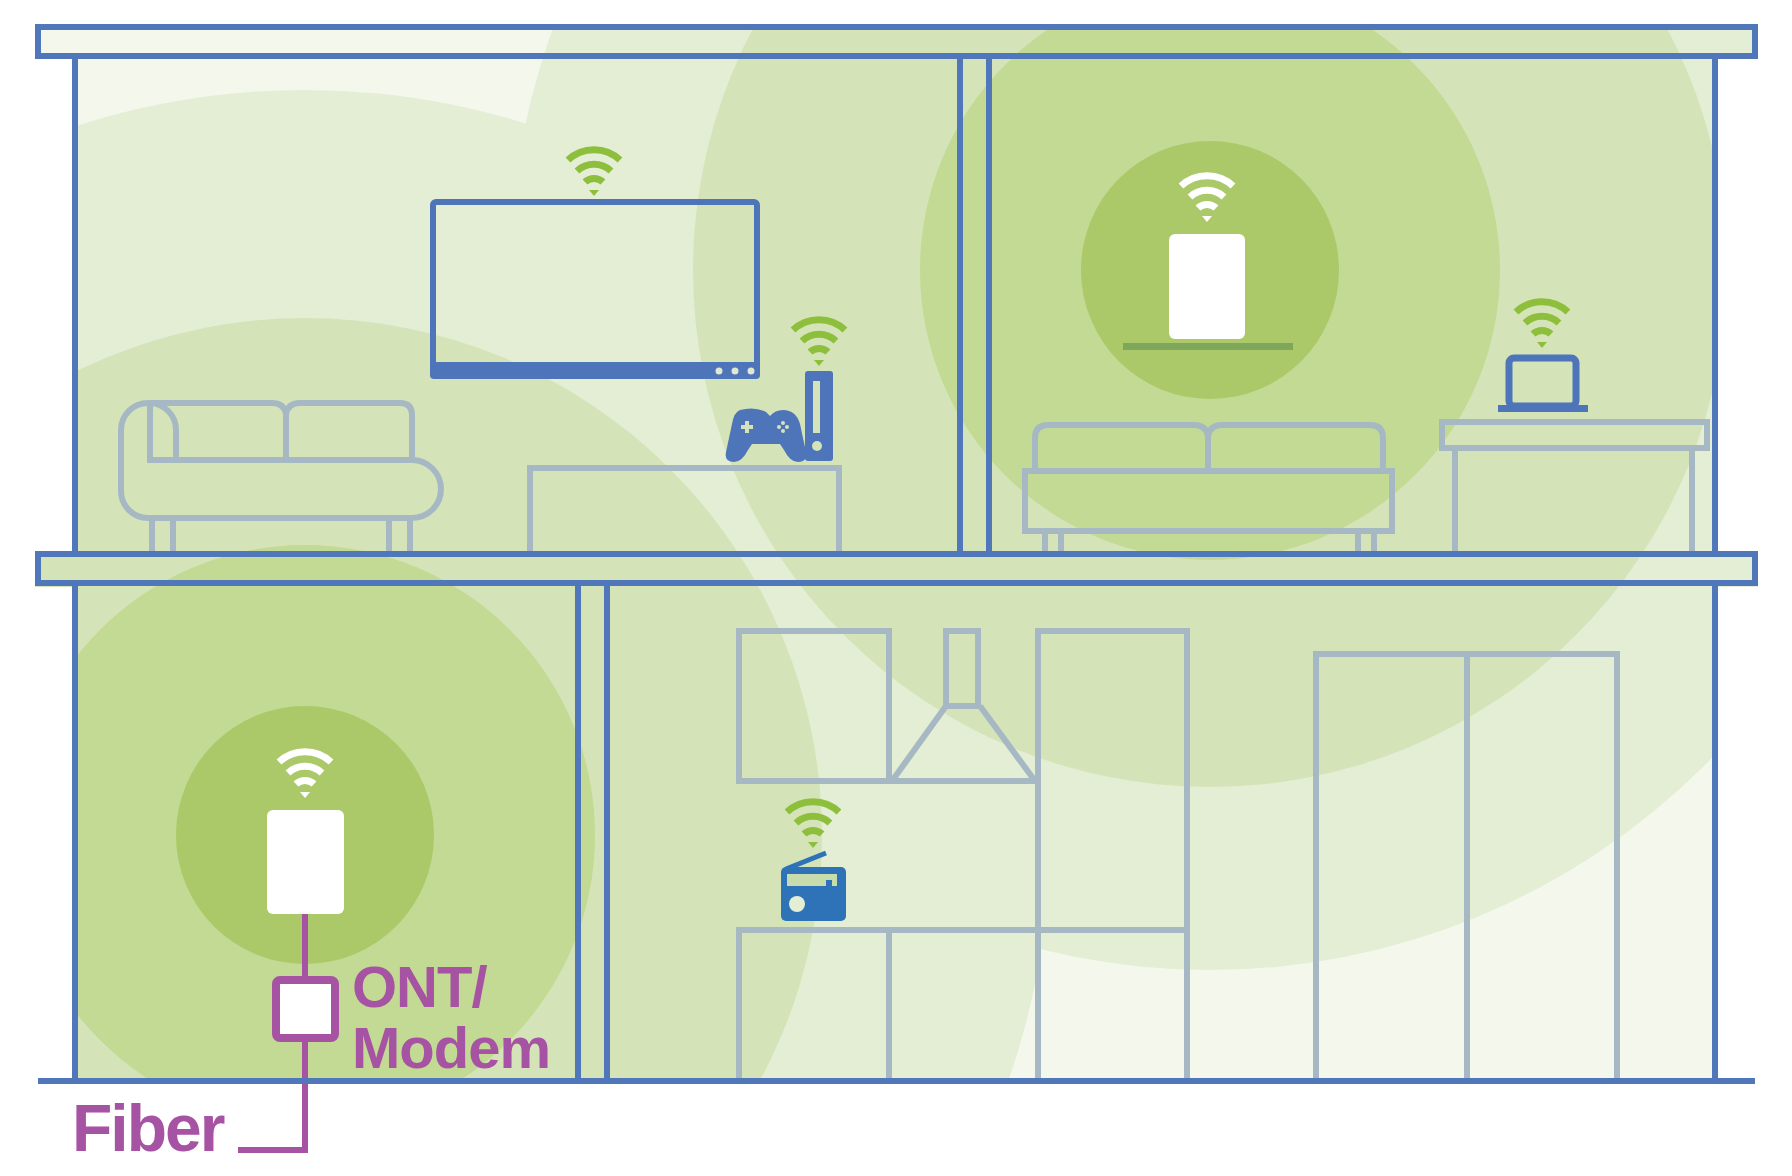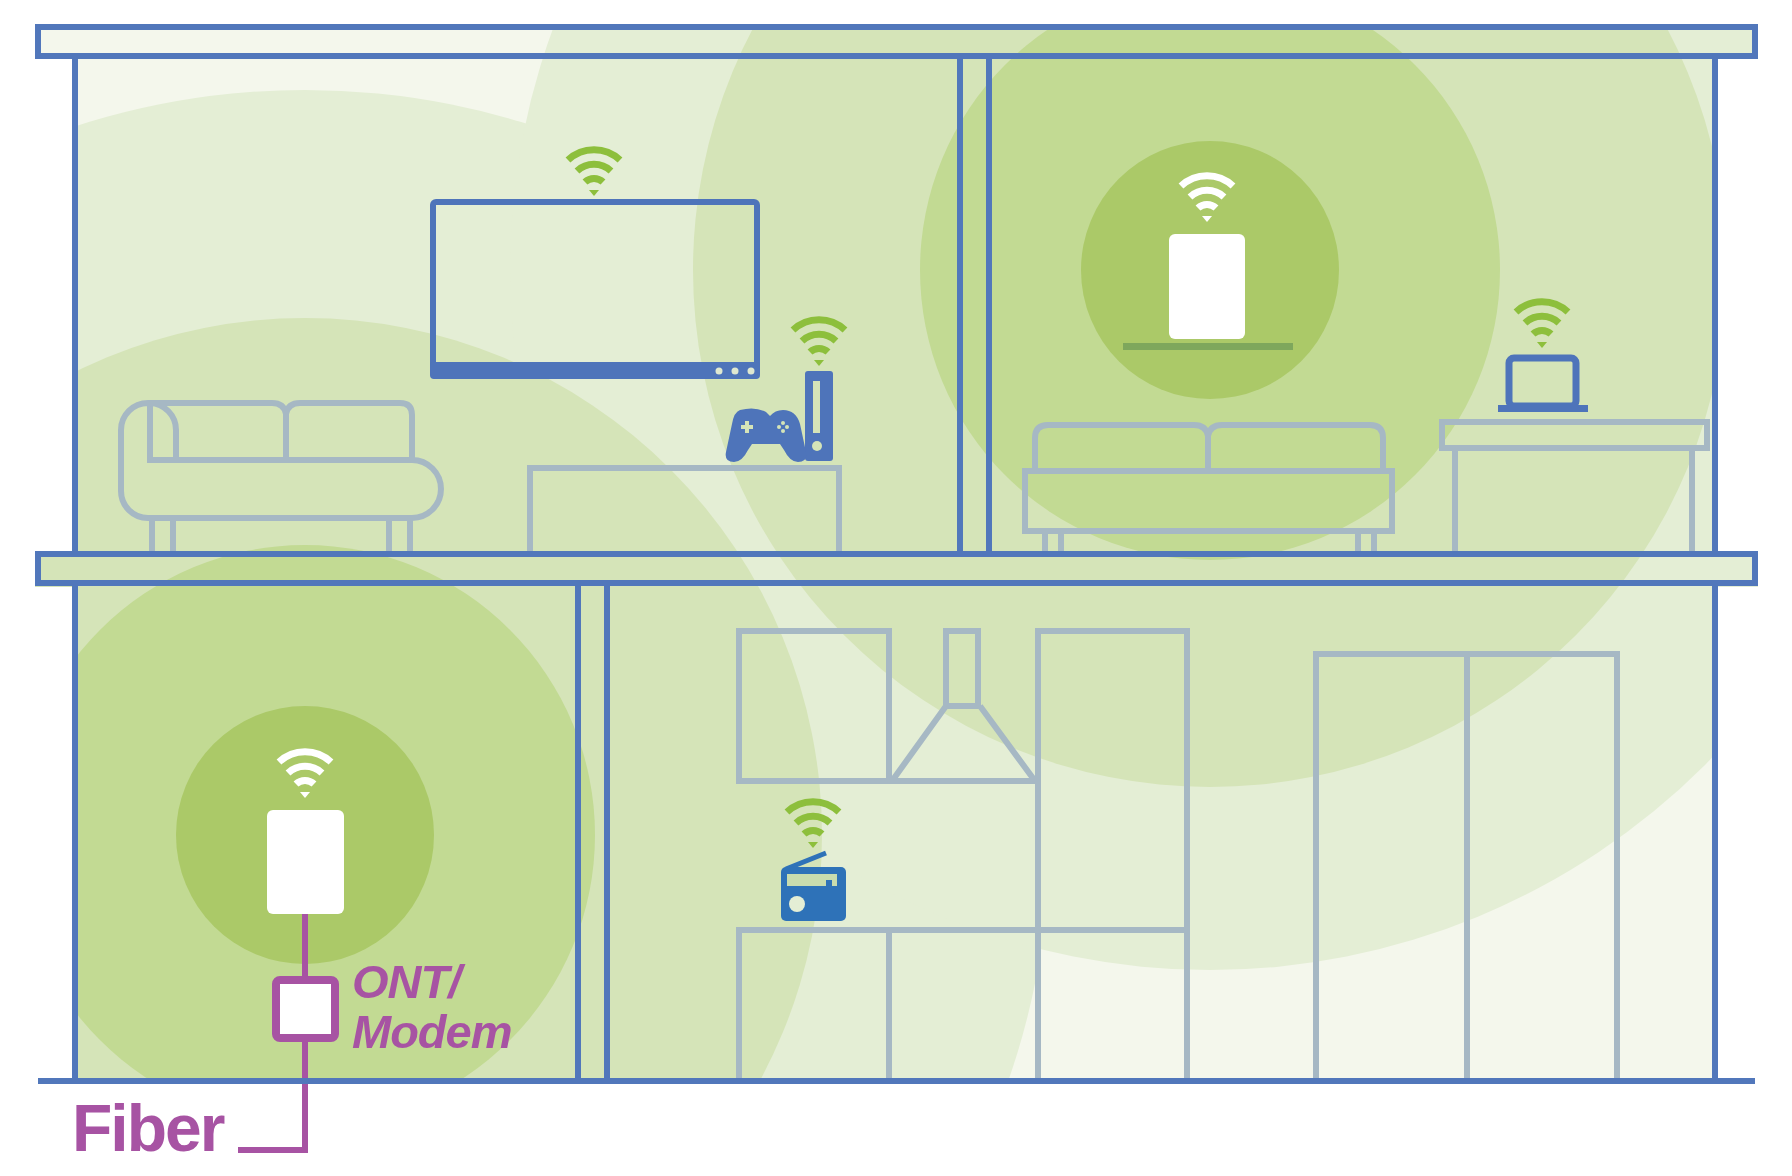--- a/index.html
+++ b/index.html
@@ -1,19 +1,19 @@
 <!DOCTYPE html>
 <html><head>
   <meta charset="utf-8">
   <style>
     html, body { margin: 0; padding: 0; background: #ffffff; }
     body { width: 1792px; height: 1176px; position: relative; overflow: hidden; font-family: "Liberation Sans", sans-serif; }
     #scene { position: absolute; left: 0; top: 0; width: 1792px; height: 1176px; }
     .label-text { position: absolute; color: #a753a3; font-family: "Liberation Sans", sans-serif; font-weight: bold; letter-spacing: -1px; line-height: 1; }
-    #ont-label { left: 352px; top: 958px; font-size: 47px; font-style: italic; }
+    #ont-label { left: 352px; top: 958px; font-size: 58px; }
     #ont-label span { display: block; }
     #ont-line2 { margin-top: 3px; }
     #fiber-label { left: 72px; top: 1095px; font-size: 66px; letter-spacing: -2px; text-align: right; }
   </style>
 </head>
 <body>
 
 <svg id="scene" width="1792" height="1176" viewBox="0 0 1792 1176" xmlns="http://www.w3.org/2000/svg">
   <defs>
     <clipPath id="house-clip">

